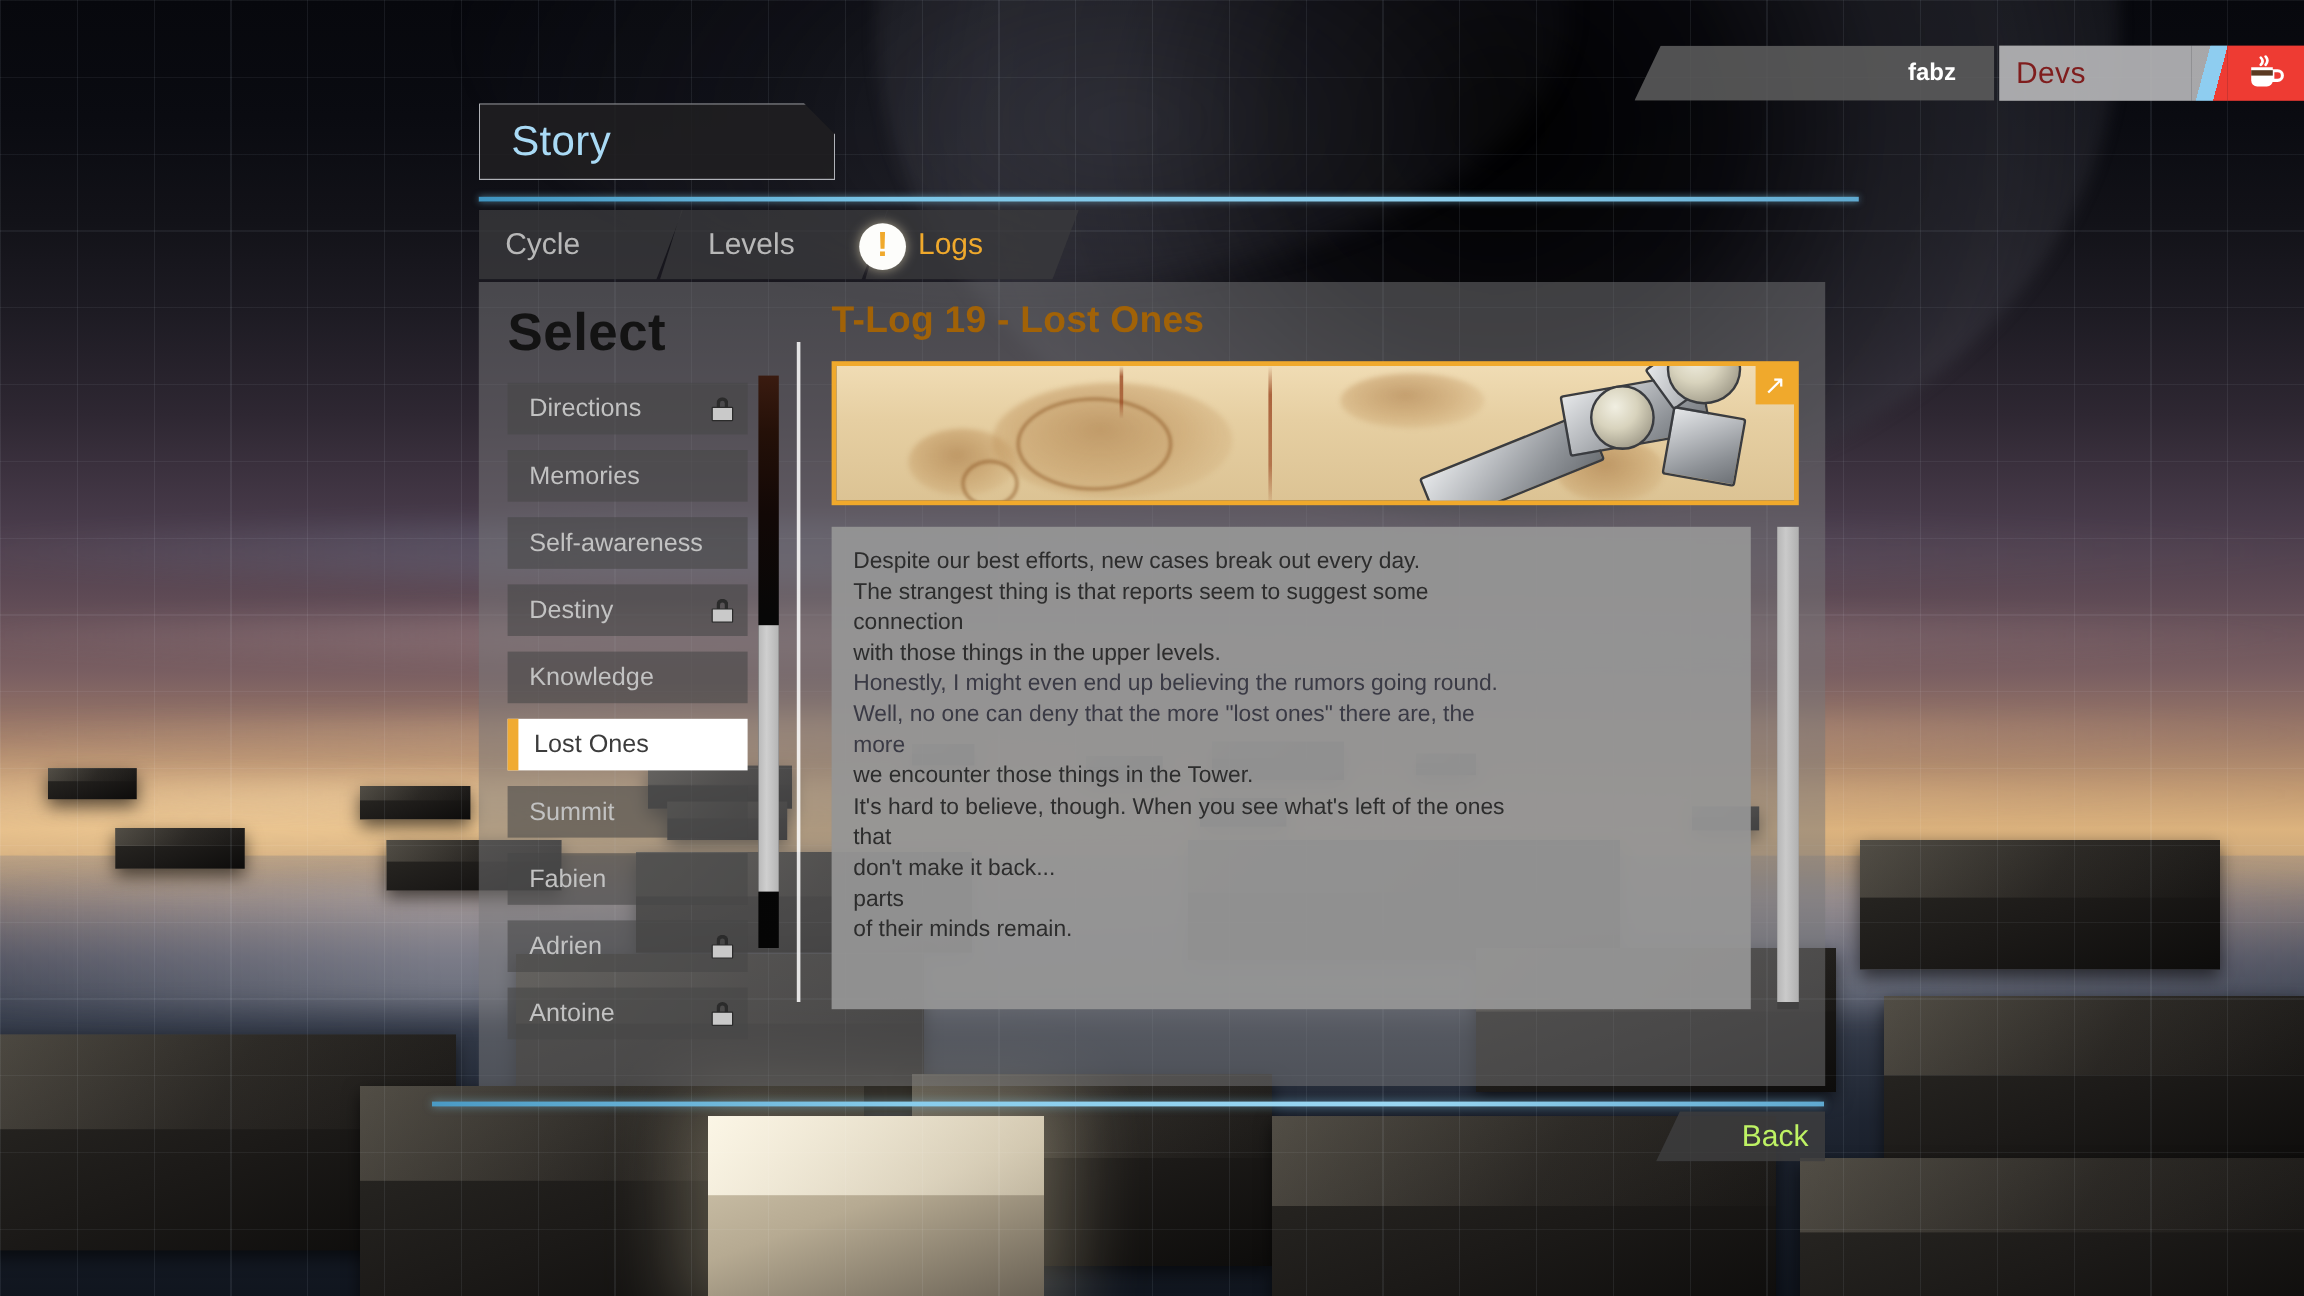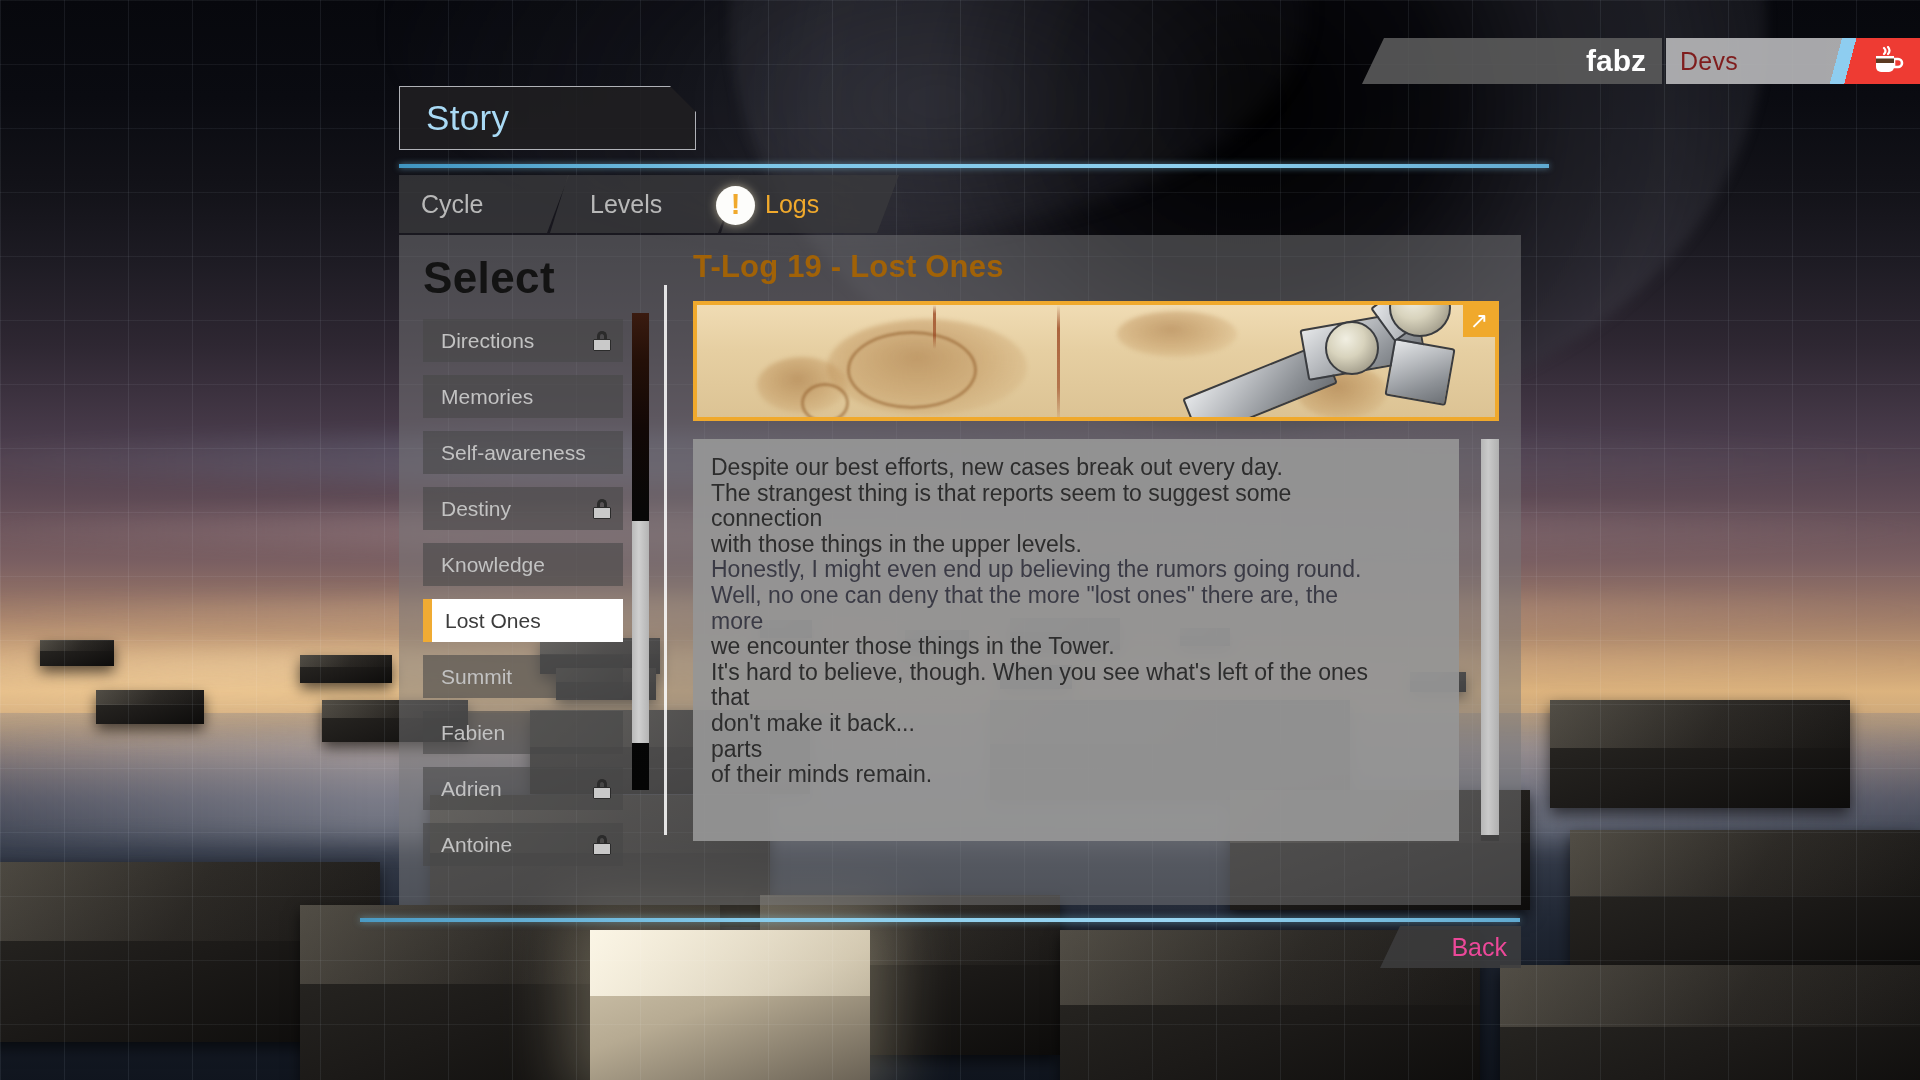--- a/index.html
+++ b/index.html
@@ -151,23 +151,23 @@
     height: 46px;
     z-index: 40;
   }
   .user-name-panel {
     width: 300px;
     background: rgba(92,92,92,.88);
     clip-path: polygon(22px 0, 100% 0, 100% 100%, 0 100%);
     display: flex;
     align-items: center;
     justify-content: flex-end;
-    padding-right: 16px;
+    padding-right: 32px;
     color: #ffffff;
-    font-size: 30px;
+    font-size: 20px;
     font-weight: bold;
   }
   .user-group-panel {
     margin-left: 4px;
     width: 160px;
     background: rgba(181,181,183,.92);
     display: flex;
     align-items: center;
     padding-left: 14px;
     color: #7f1d1d;
@@ -460,21 +460,21 @@
     position: absolute;
     left: 0; top: 0;
     width: 766px;
     height: 402px;
     background: rgba(150,150,150,.93);
     padding: 16px 18px 10px 18px;
     overflow: hidden;
   }
   .log-line {
     color: #2d2d2d;
-    font-size: 23px;
+    font-size: 19px;
     line-height: 25.6px;
     white-space: pre-wrap;
   }
   .log-line.alt { color: #3a3a45; }
 
   .text-scroll {
     position: absolute;
     right: 0;
     top: 0;
     width: 18px;
@@ -505,21 +505,21 @@
     left: 1380px;
     top: 926px;
     width: 141px;
     height: 42px;
     background: rgba(62,62,64,.82);
     clip-path: polygon(20px 0, 100% 0, 100% 100%, 0 100%);
     display: flex;
     align-items: center;
     justify-content: flex-end;
     padding-right: 14px;
-    color: #ec4899;
+    color: #bef264;
     font-size: 25px;
     z-index: 23;
     cursor: pointer;
   }
 </style>
 </head>
 <body>
 
 <div id="root">
 

